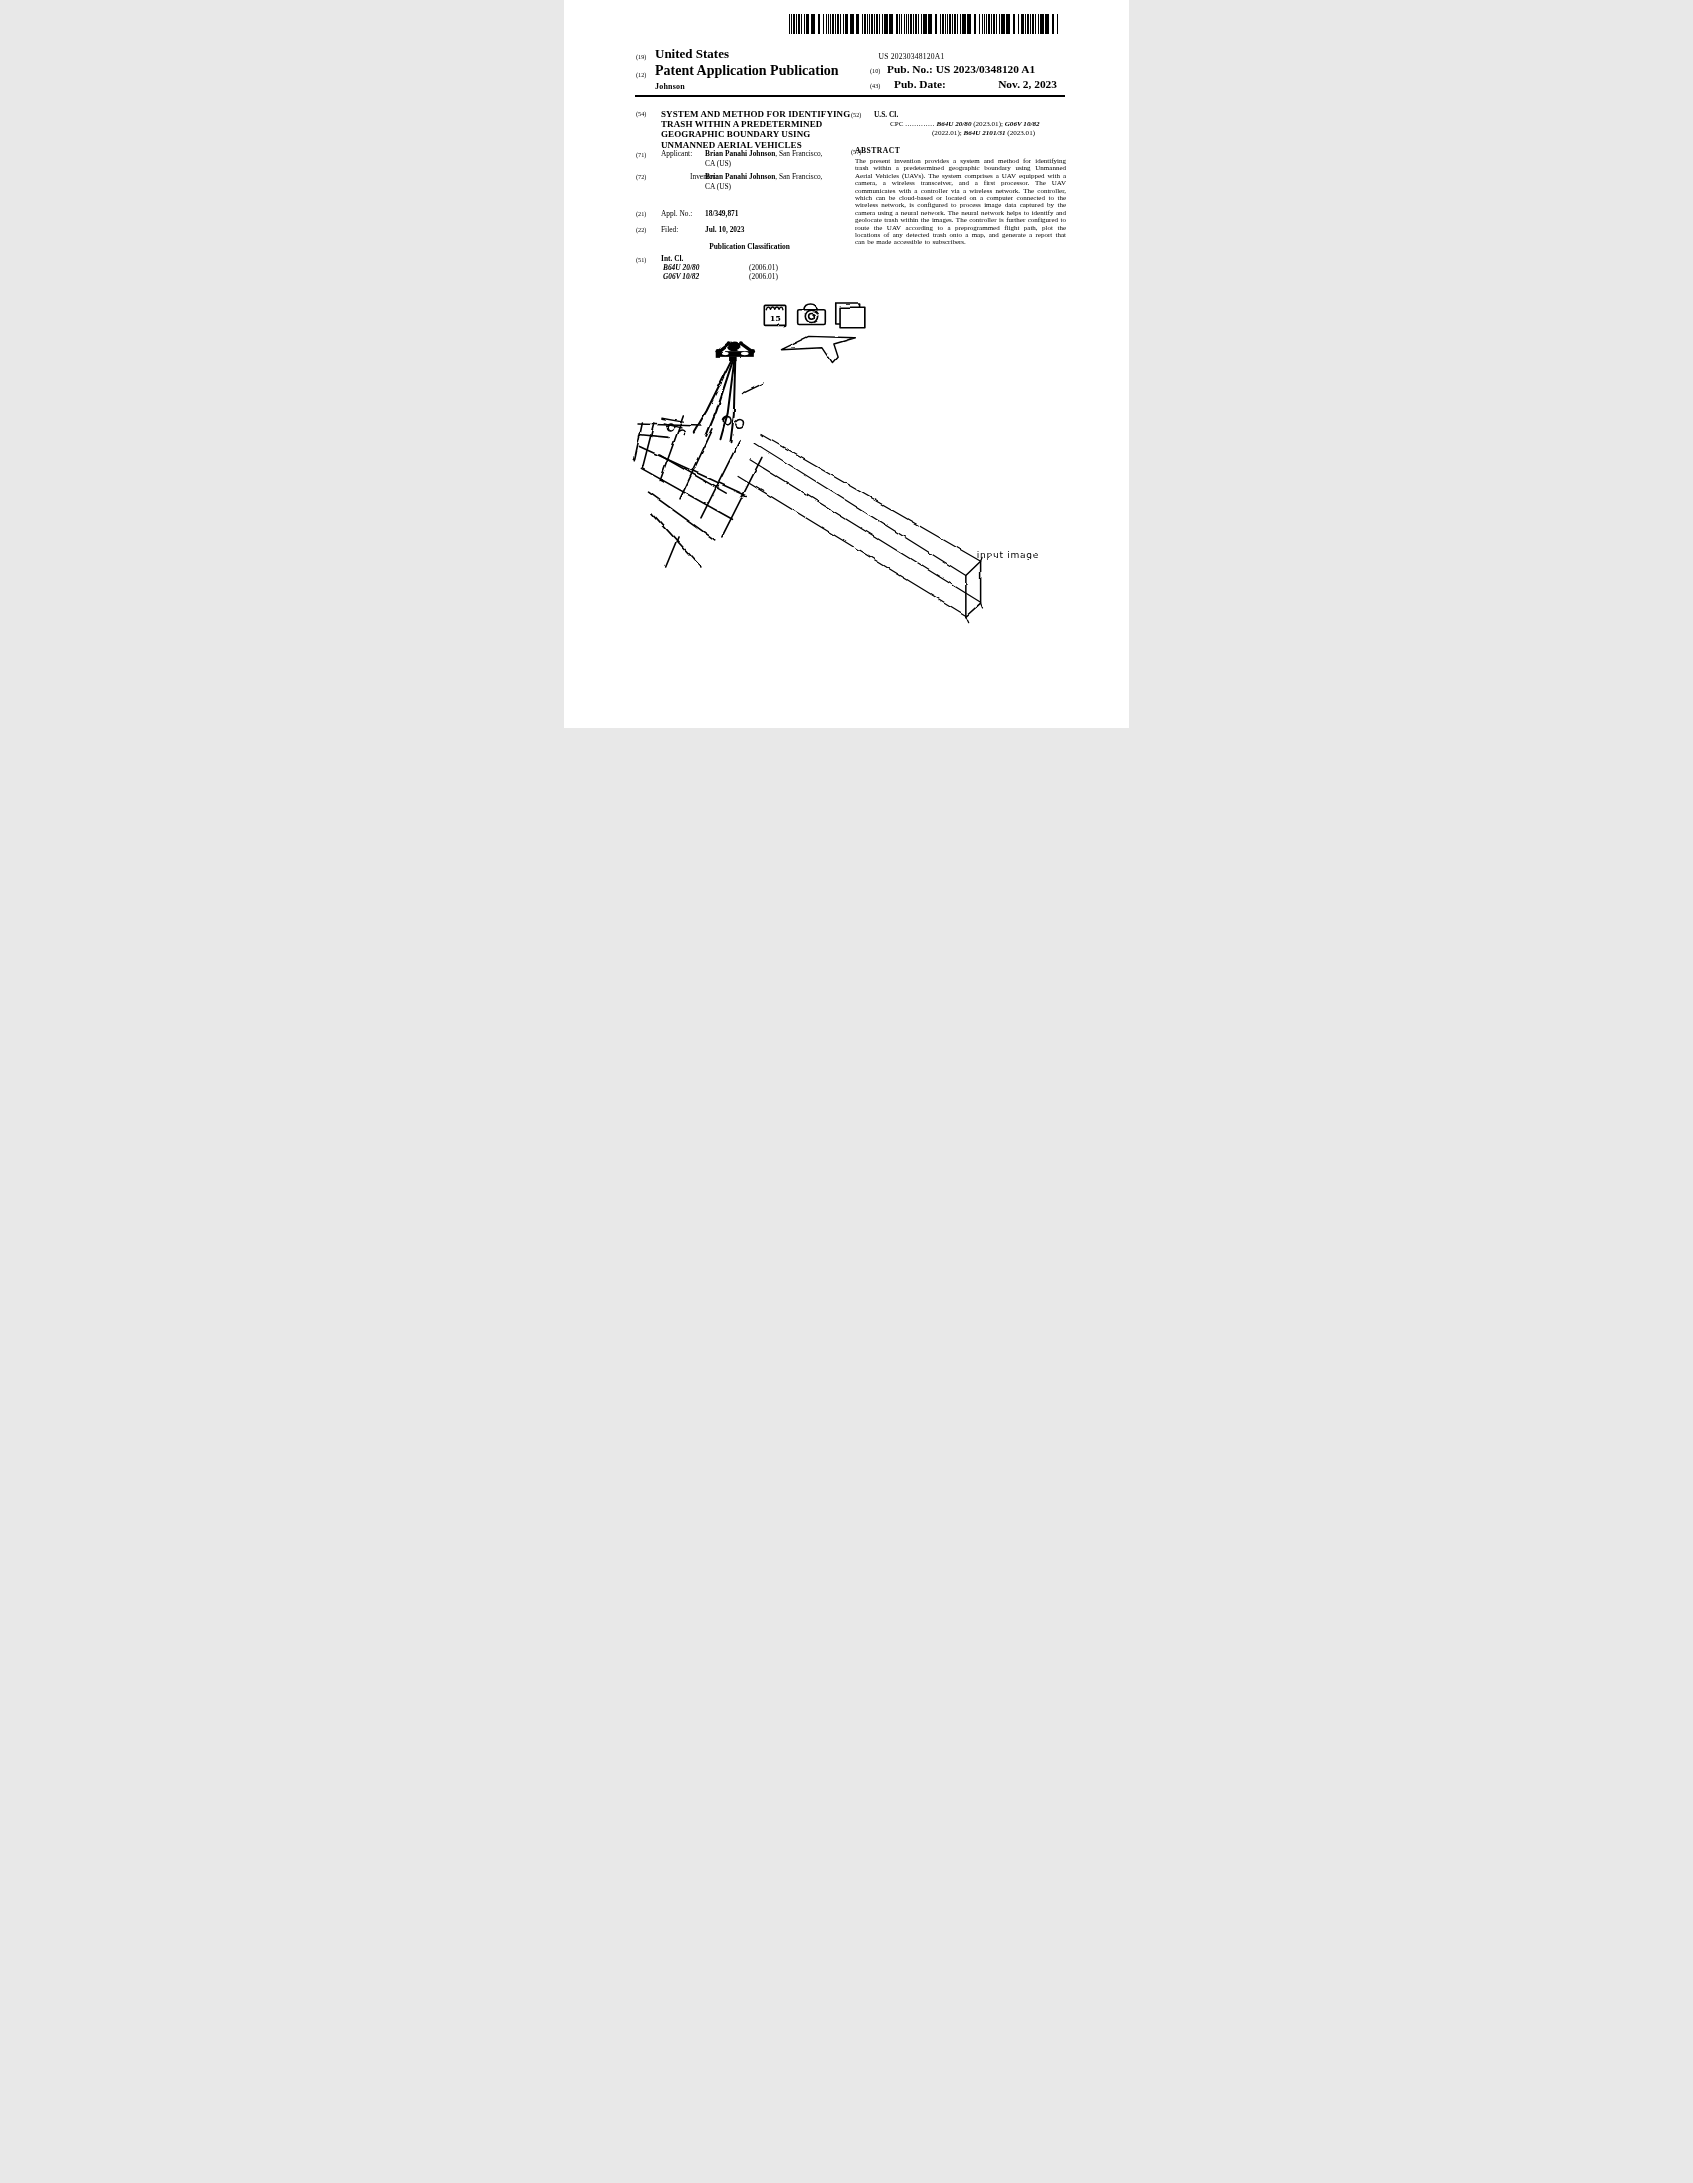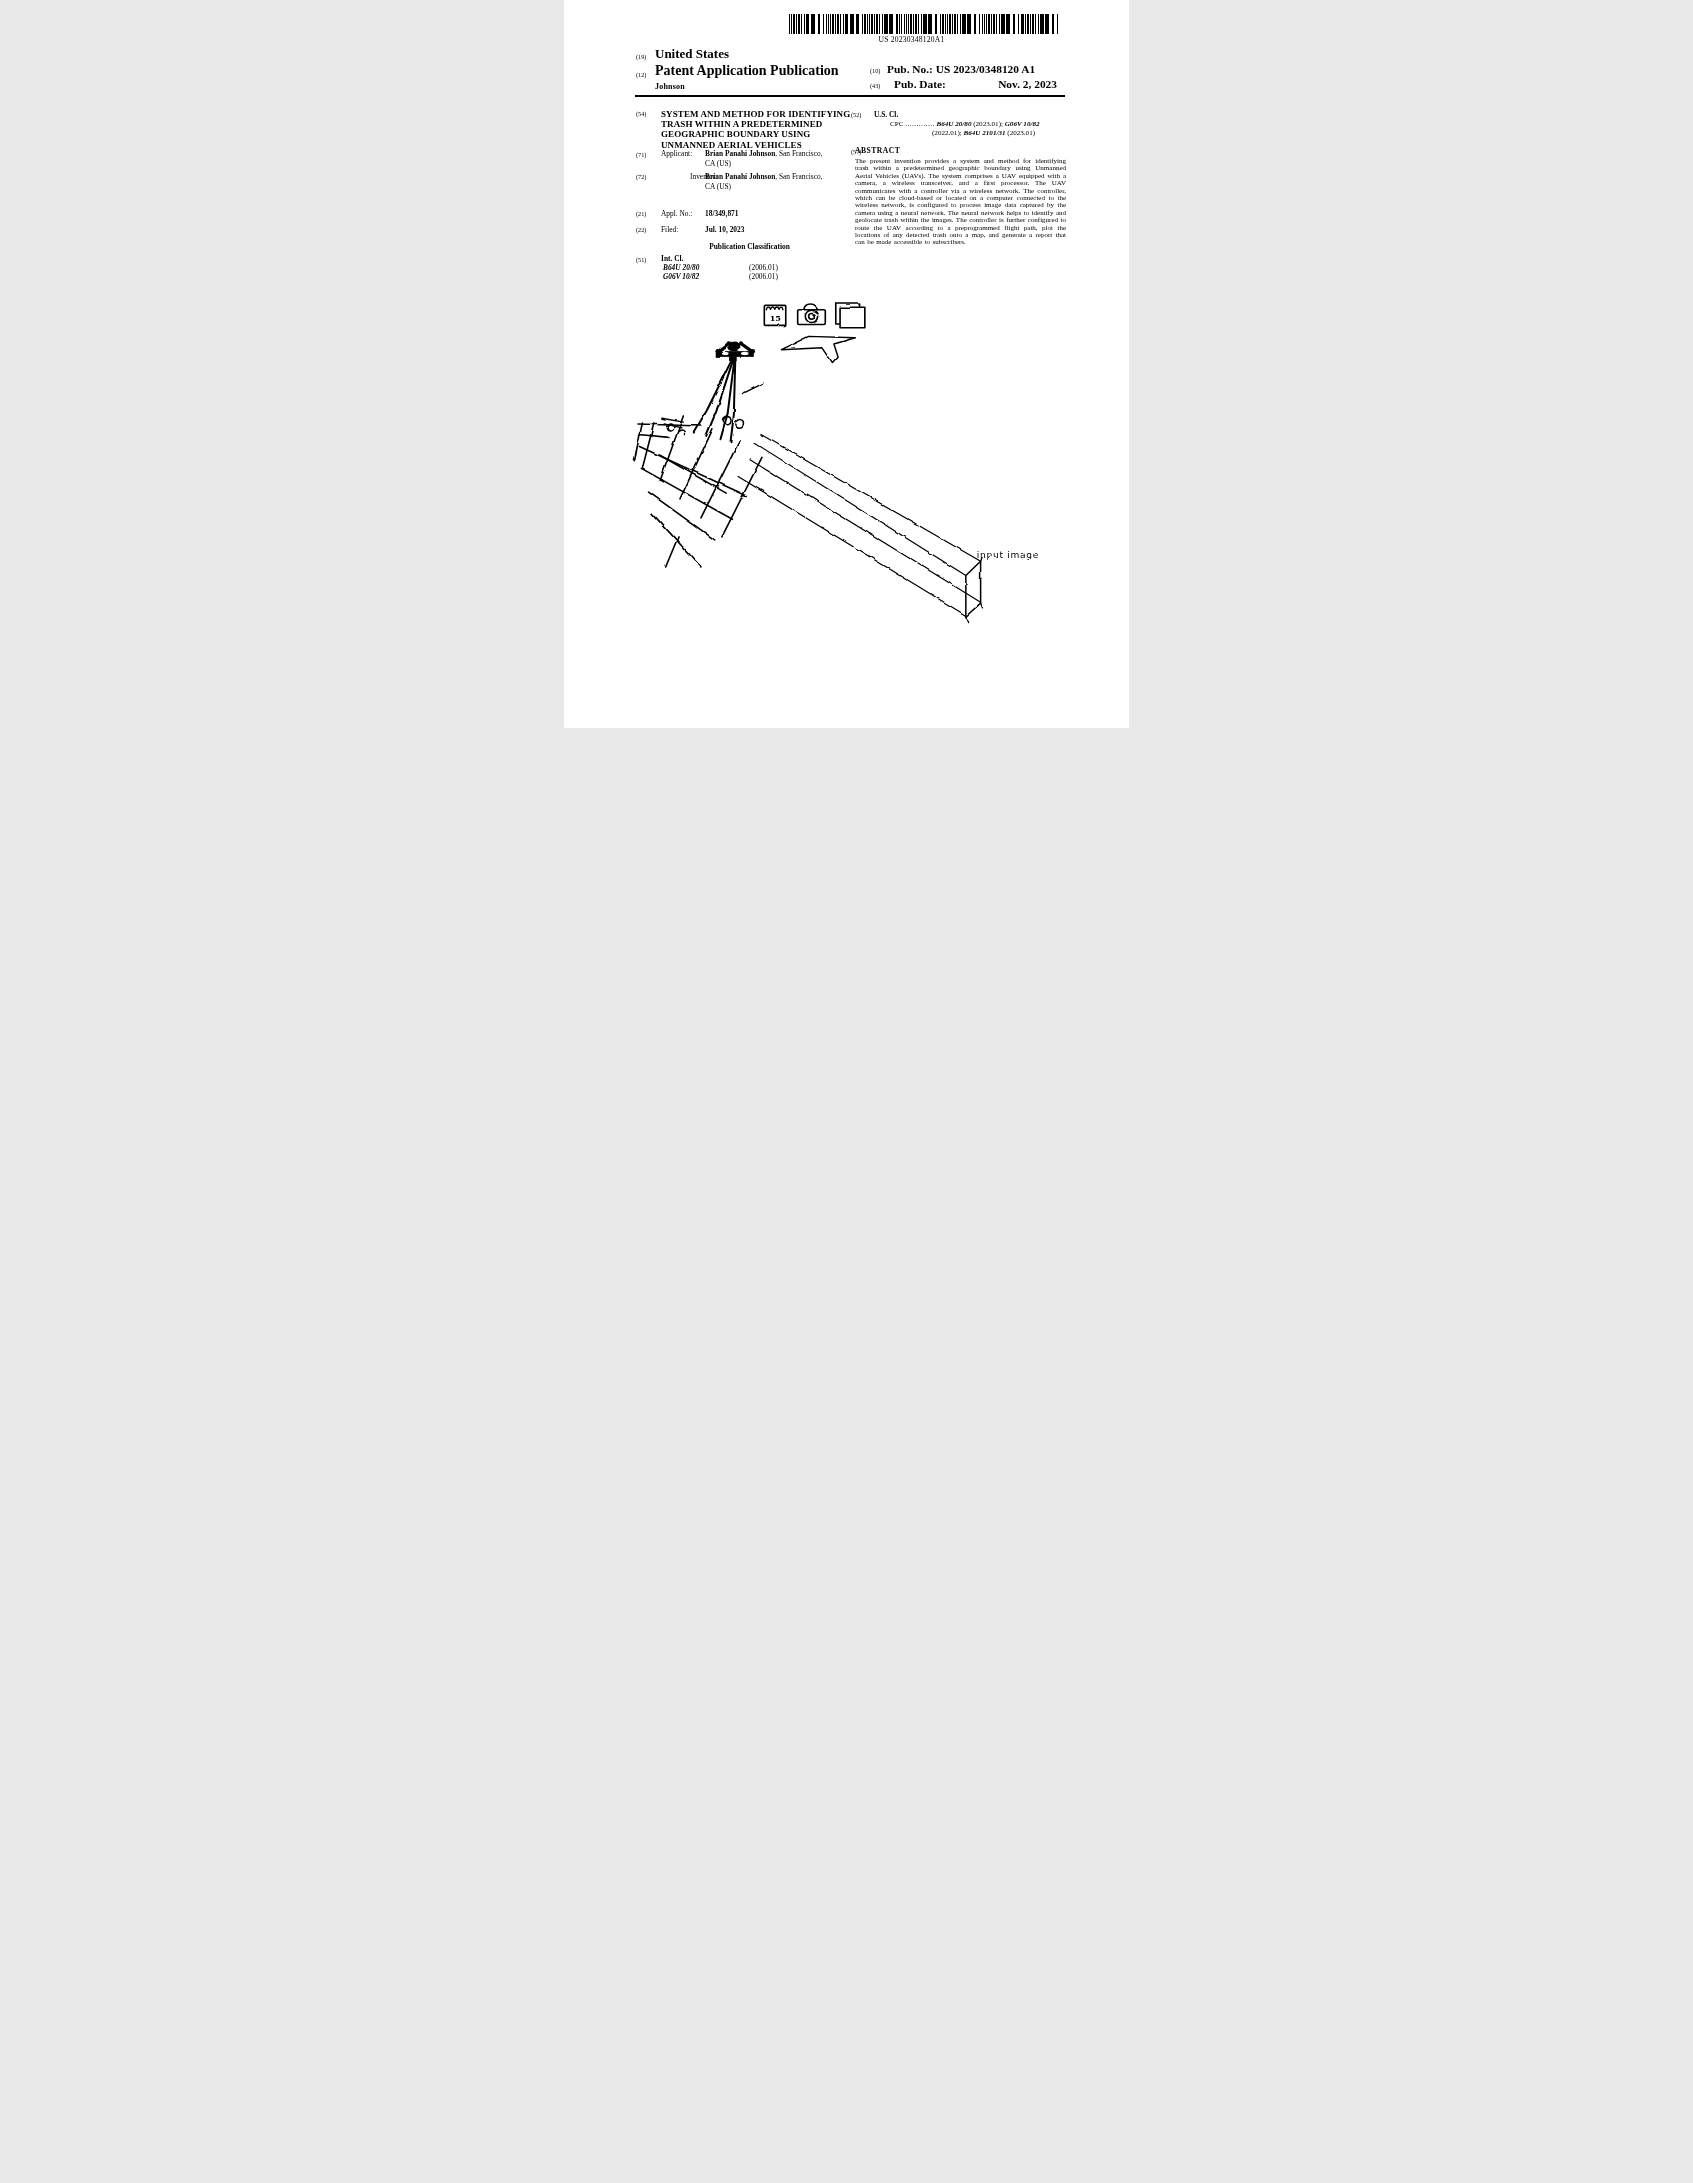--- a/index.html
+++ b/index.html
@@ -9,21 +9,21 @@
   .ref{font-size:6.2px;}
   .b{font-weight:bold;}
   .bi{font-weight:bold;font-style:italic;}
   .seg-bi{font-weight:bold;font-style:italic;}
   .seg-n{font-weight:normal;font-style:normal;}
   #barcode{left:225px;top:14.3px;width:270px;height:20px;
     background:repeating-linear-gradient(90deg,
       #000 0 1px,#fff 1px 2.4px,#000 2.4px 3.3px,#fff 3.3px 3.8px,#000 3.8px 6.2px,#fff 6.2px 7.1px,
       #000 7.1px 7.6px,#fff 7.6px 9px,#000 9px 11.4px,#fff 11.4px 12.4px,#000 12.4px 13px,
       #fff 13px 14.8px,#000 14.8px 15.7px,#fff 15.7px 17px,#000 17px 19px,#fff 19px 19.5px);}
-  #barcode-text{left:281px;top:35px;width:133px;text-align:center;font-size:7.6px;letter-spacing:0.2px;}
+  #barcode-text{left:281px;top:52px;width:133px;text-align:center;font-size:7.6px;letter-spacing:0.2px;}
   .bigserif{font-weight:bold;}
   #hdr-country{left:91px;top:46px;font-size:13px;}
   #hdr-19{left:72px;top:53px;}
   #hdr-pubtype{left:91px;top:63px;font-size:14px;}
   #hdr-12{left:72px;top:71px;}
   #hdr-johnson{left:91px;top:82px;font-size:8px;letter-spacing:0.2px;}
   #hdr-10{left:306px;top:67px;}
   #hdr-pubno{left:323px;top:63px;font-size:11.4px;white-space:nowrap;}
   #hdr-43{left:306px;top:82px;}
   #hdr-pubdate{left:330px;top:78px;width:163px;font-size:11.4px;display:flex;justify-content:space-between;}

